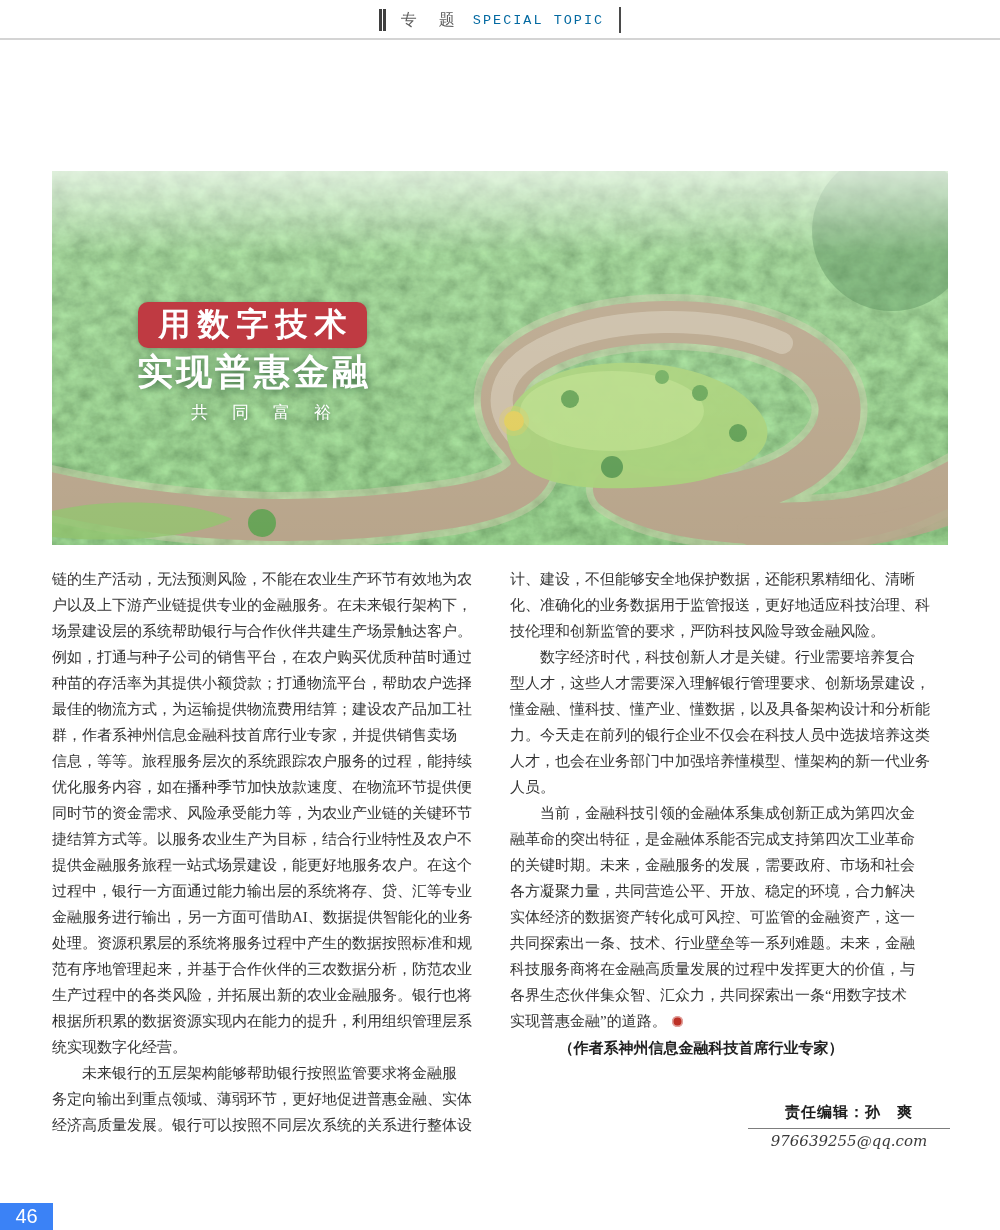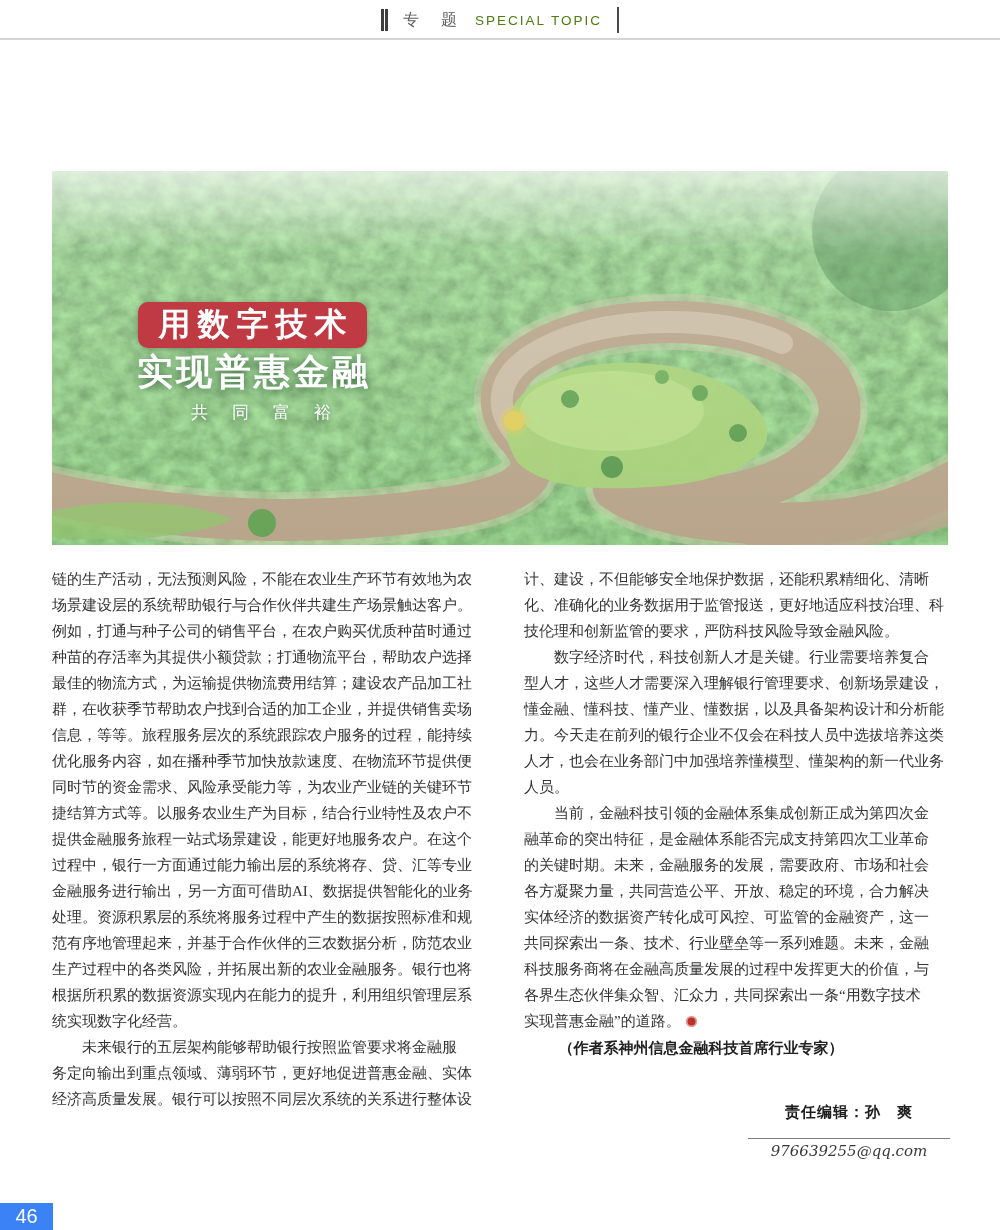--- a/index.html
+++ b/index.html
@@ -1,49 +1,49 @@
 <!DOCTYPE html>
 <html><head>
 <meta charset="utf-8">
 <style>
   html,body{margin:0;padding:0;}
   body{width:1000px;height:1230px;position:relative;background:#ffffff;overflow:hidden;
        font-family:"Liberation Serif","DejaVu Serif",serif;}
   
   .header{position:absolute;top:7px;left:0;width:100%;display:flex;justify-content:center;
-          align-items:center;gap:15px;font-family:Liberation Sans, sans-serif;}
+          align-items:center;gap:15px;font-family:Liberation Mono, monospace;}
   .dbar{width:7px;height:22px;border-left:3px solid #3f3f3f;border-right:3px solid #3f3f3f;box-sizing:border-box;}
   .sbar{width:2px;height:26px;background:#4a4a4a;}
   .cn-title{font-size:16px;color:#5d5d5d;letter-spacing:3px;}
-  .en-title{font-size:13.5px;color:#4d7c0f;letter-spacing:2px;}
+  .en-title{font-size:13.5px;color:#0369a1;letter-spacing:2px;}
   .rule{position:absolute;top:38px;left:0;width:100%;height:2px;background:#d4d4d4;}
   
   .hero{position:absolute;left:52px;top:171px;width:896px;height:374px;overflow:hidden;background:#5a9c58;}
   .hero svg{position:absolute;left:0;top:0;width:100%;height:100%;}
   .hero-t1{position:absolute;left:86px;top:131px;width:229px;height:46px;background:#bf3a42;
            color:#fff;font-family:"Liberation Sans",sans-serif;font-weight:bold;font-size:32px;
            letter-spacing:7px;display:flex;align-items:center;justify-content:center;
            text-indent:7px;border-radius:10px;box-shadow:0 1px 4px rgba(0,0,0,.25);}
   .hero-t2{position:absolute;left:85px;top:177px;color:#fff;font-family:"Liberation Sans",sans-serif;
            font-weight:bold;font-size:36px;letter-spacing:3px;text-shadow:0 2px 10px rgba(0,50,20,.55);}
   .hero-t3{position:absolute;left:139px;top:230px;color:#fff;font-family:"Liberation Sans",sans-serif;
            font-size:17px;letter-spacing:24px;text-shadow:0 1px 6px rgba(0,50,20,.55);}
   
   .col{position:absolute;top:566px;width:440px;}
-  .col-left{left:52px;} .col-right{left:524px;}
+  .col-left{left:52px;} .col-right{left:510px;}
   .bline{height:26px;line-height:26px;font-size:15px;color:#333;white-space:nowrap;}
   .endmark{display:inline-block;width:11px;height:11px;border-radius:50%;background:#bd3126;
            margin-left:5px;vertical-align:-1px;box-shadow:inset 0 0 0 1.5px rgba(255,255,255,.55);}
   .author{position:absolute;left:510px;top:1039px;width:440px;text-align:center;padding-right:58px;
           box-sizing:border-box;font-family:"Liberation Sans",sans-serif;font-weight:bold;
           font-size:15px;color:#222;}
   
   .editor{position:absolute;left:748px;top:1103px;width:202px;text-align:center;}
   .editor-label{font-family:"Liberation Sans",sans-serif;font-weight:bold;font-size:15px;
-                color:#1d1d1d;letter-spacing:1px;padding-bottom:16px;border-bottom:1px solid #7d7d7d;}
+                color:#1d1d1d;letter-spacing:1px;padding-bottom:6px;border-bottom:1px solid #7d7d7d;}
   .editor-email{font-family:"DejaVu Serif",serif;font-style:italic;font-size:15px;color:#3a3a3a;padding-top:3px;}
   
   .badge{position:absolute;left:0;top:1203px;width:53px;height:27px;background:#3b82f6;color:#fff;
          font-family:"Liberation Sans",sans-serif;font-size:20px;display:flex;align-items:center;justify-content:center;}
 </style>
 </head>
 <body>
 
 <div class="header">
   <span class="dbar"></span>
@@ -91,25 +91,26 @@
     <rect width="896" height="374" fill="url(#mist)"></rect>
     <rect width="896" height="374" fill="#ffffff" opacity="0.06"></rect>
   </svg>
   <div class="hero-t1">用数字技术</div>
   <div class="hero-t2">实现普惠金融</div>
   <div class="hero-t3">共同富裕</div>
 </div>
 
 <div class="col col-left">
     <div class="bline">链的生产活动，无法预测风险，不能在农业生产环节有效地为农</div>
+    <div class="bline">户以及上下游产业链提供专业的金融服务。在未来银行架构下，</div>
     <div class="bline">场景建设层的系统帮助银行与合作伙伴共建生产场景触达客户。</div>
     <div class="bline">例如，打通与种子公司的销售平台，在农户购买优质种苗时通过</div>
     <div class="bline">种苗的存活率为其提供小额贷款；打通物流平台，帮助农户选择</div>
     <div class="bline">最佳的物流方式，为运输提供物流费用结算；建设农产品加工社</div>
-    <div class="bline">群，在收获季节帮助农户找到合适的加工企业，并提供销售卖场</div>
+    <div class="bline">群，作者系神州信息金融科技首席行业专家，并提供销售卖场</div>
     <div class="bline">信息，等等。旅程服务层次的系统跟踪农户服务的过程，能持续</div>
     <div class="bline">优化服务内容，如在播种季节加快放款速度、在物流环节提供便</div>
     <div class="bline">同时节的资金需求、风险承受能力等，为农业产业链的关键环节</div>
     <div class="bline">捷结算方式等。以服务农业生产为目标，结合行业特性及农户不</div>
     <div class="bline">提供金融服务旅程一站式场景建设，能更好地服务农户。在这个</div>
     <div class="bline">过程中，银行一方面通过能力输出层的系统将存、贷、汇等专业</div>
     <div class="bline">金融服务进行输出，另一方面可借助AI、数据提供智能化的业务</div>
     <div class="bline">处理。资源积累层的系统将服务过程中产生的数据按照标准和规</div>
     <div class="bline">范有序地管理起来，并基于合作伙伴的三农数据分析，防范农业</div>
     <div class="bline">生产过程中的各类风险，并拓展出新的农业金融服务。银行也将</div>

